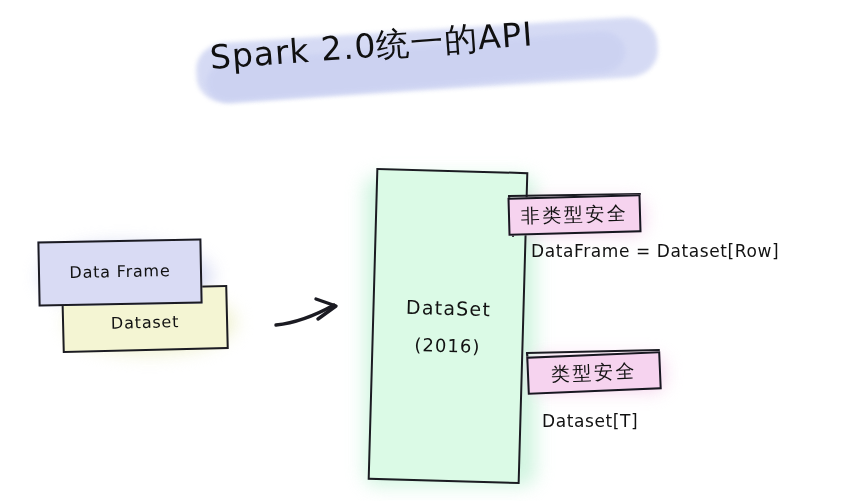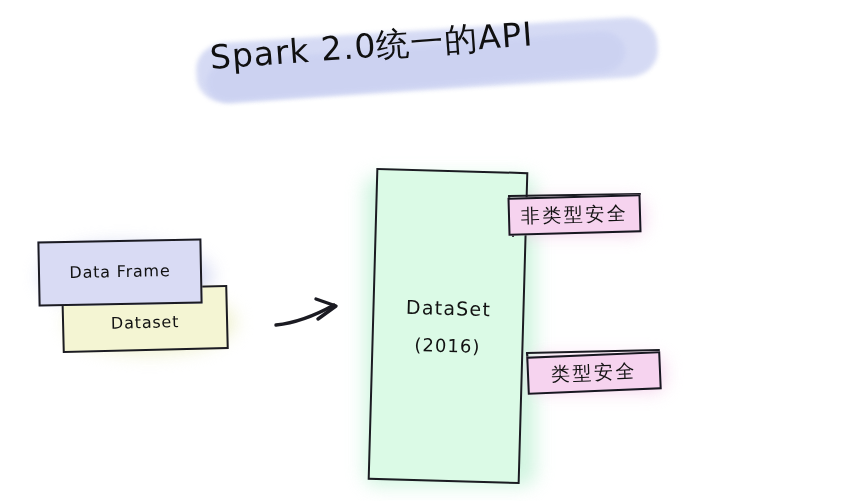--- a/index.html
+++ b/index.html
@@ -245,18 +245,20 @@
   <svg id="connectors" viewBox="0 0 853 501">
     <path d="M509 196 L 513 236" stroke="#1b1b22" stroke-width="2.2" fill="none" stroke-linecap="round"></path>
     <path d="M509 196 L 640 194" stroke="#1b1b22" stroke-width="2.2" fill="none" stroke-linecap="round"></path>
     <path d="M527 353 L 531 393" stroke="#1b1b22" stroke-width="2.2" fill="none" stroke-linecap="round"></path>
     <path d="M527 353 L 659 350" stroke="#1b1b22" stroke-width="2.2" fill="none" stroke-linecap="round"></path>
   </svg>
 
   <div class="pinkbox" id="nontypesafe-box">
     <span class="hlabel">非类型安全</span>
   </div>
+  <div class="code-caption" id="dataframe-eq-caption">DataFrame = Dataset[Row]</div>
 
   <div class="pinkbox" id="typesafe-box">
     <span class="hlabel">类型安全</span>
   </div>
+  <div class="code-caption" id="dataset-t-caption">Dataset[T]</div>
 
 </div>
 
 </body></html>

